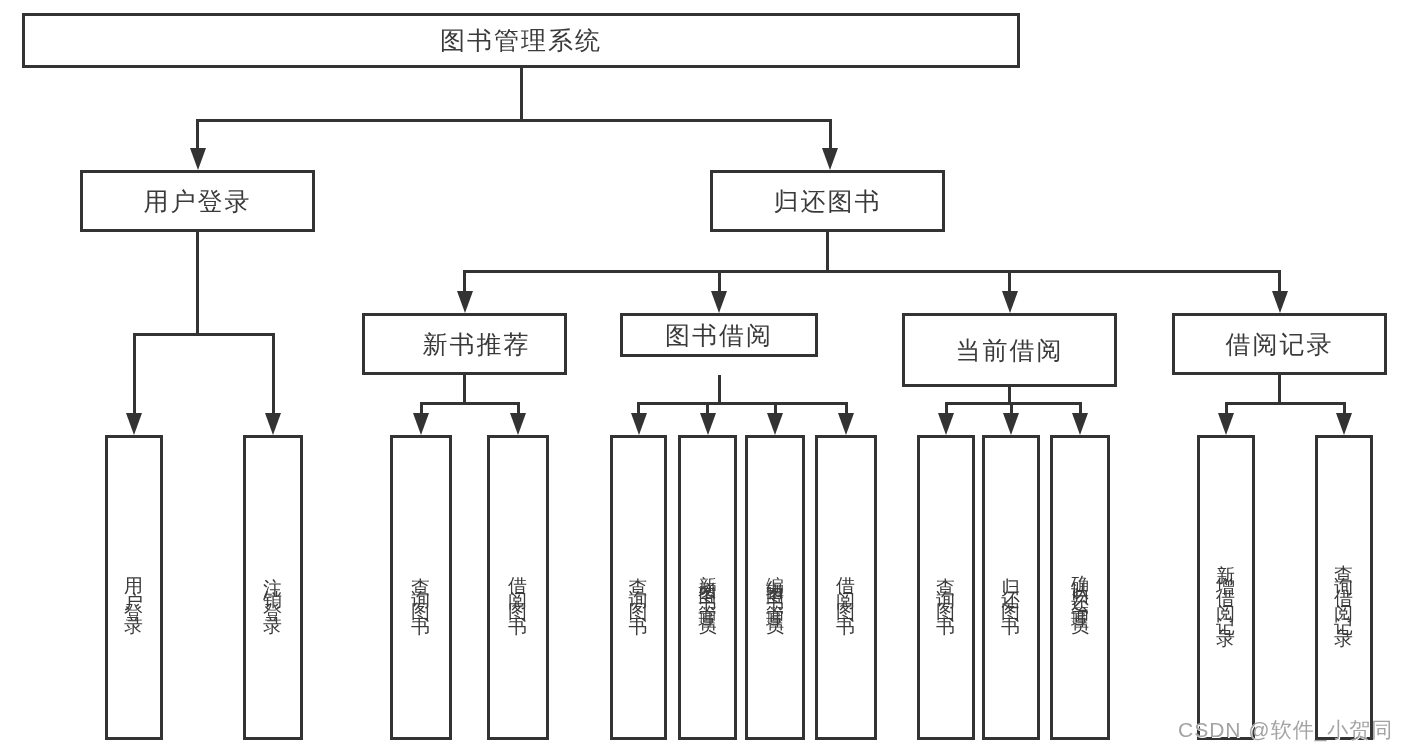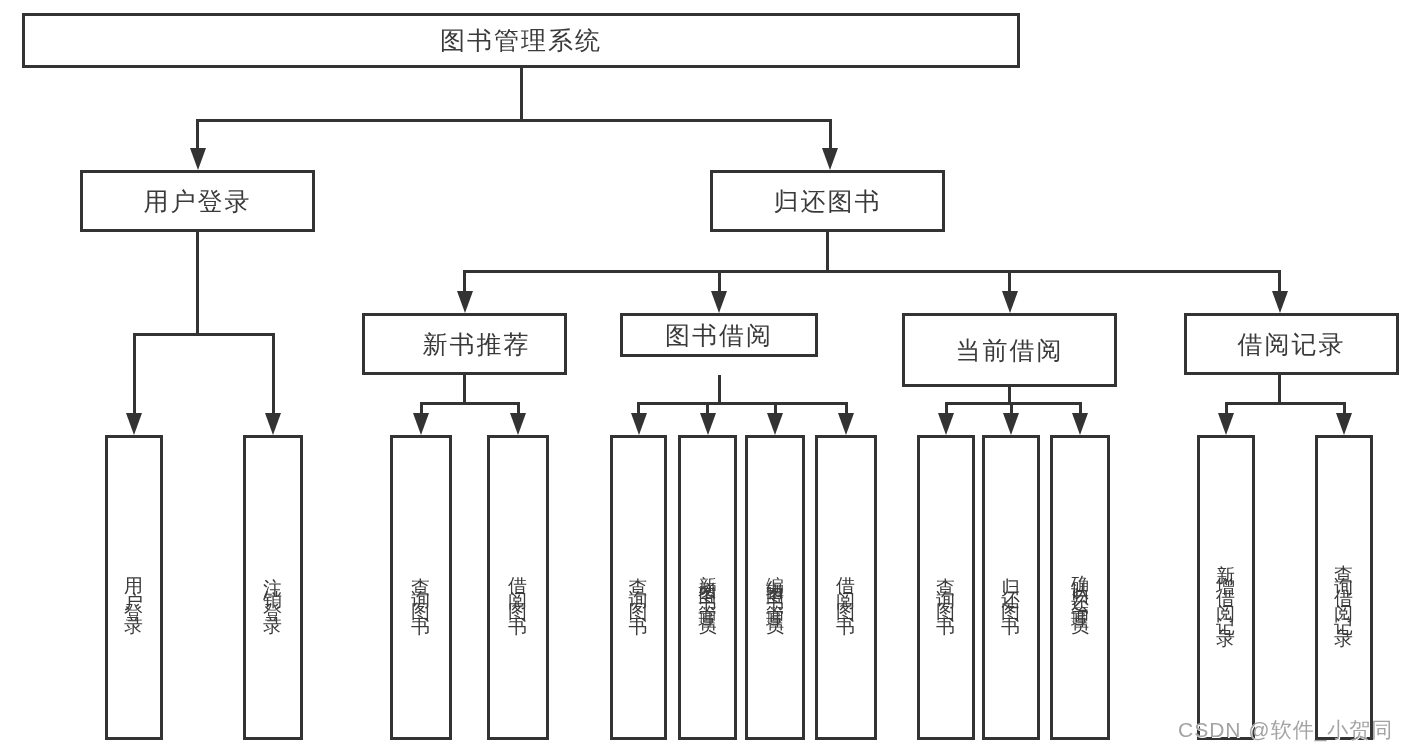--- a/index.html
+++ b/index.html
@@ -36,21 +36,21 @@
 <div class="canvas">
 
   <div class="box" style="left:22px; top:13px; width:998px; height:55px;">图书管理系统</div>
 
   <div class="box" style="left:80px; top:170px; width:235px; height:62px;">用户登录</div>
   <div class="box" style="left:710px; top:170px; width:235px; height:62px;">归还图书</div>
 
   <div class="box" style="left:362px; top:313px; width:205px; height:62px;padding-left:24px;">新书推荐</div>
   <div class="box" style="left:620px; top:313px; width:198px; height:44px;">图书借阅</div>
   <div class="box" style="left:902px; top:313px; width:215px; height:74px;">当前借阅</div>
-  <div class="box" style="left:1172px; top:313px; width:215px; height:62px;margin-left:12px;">借阅记录</div>
+  <div class="box" style="left:1172px; top:313px; width:215px; height:62px;">借阅记录</div>
 
   <div class="box leaf" style="left:105px; top:435px; width:58px; height:305px;">用户登录</div>
   <div class="box leaf" style="left:243px; top:435px; width:60px; height:305px;">注销登录</div>
 
   <div class="box leaf" style="left:390px; top:435px; width:62px; height:305px;">查询图书</div>
   <div class="box leaf" style="left:487px; top:435px; width:62px; height:305px;">借阅图书</div>
 
   <div class="box leaf" style="left:610px; top:435px; width:57px; height:305px;">查询图书</div>
   <div class="box leaf small-gap" style="left:678px; top:435px; width:59px; height:305px;">新增图书（管理员）</div>
   <div class="box leaf small-gap" style="left:745px; top:435px; width:60px; height:305px;">编辑图书（管理员）</div>

